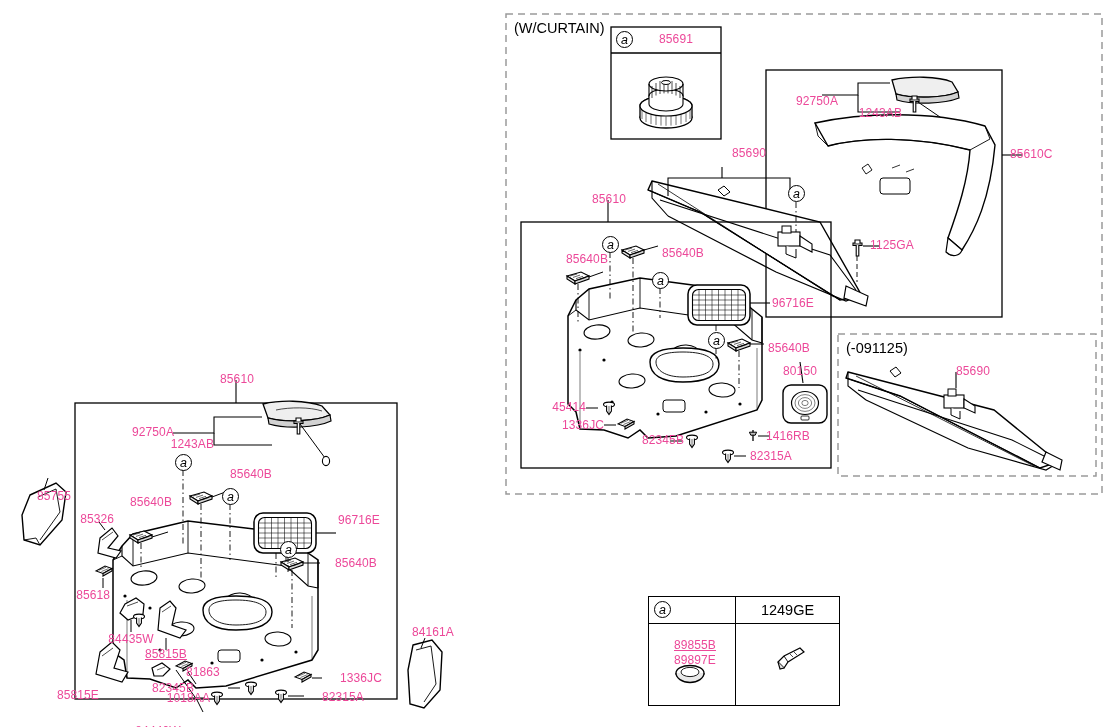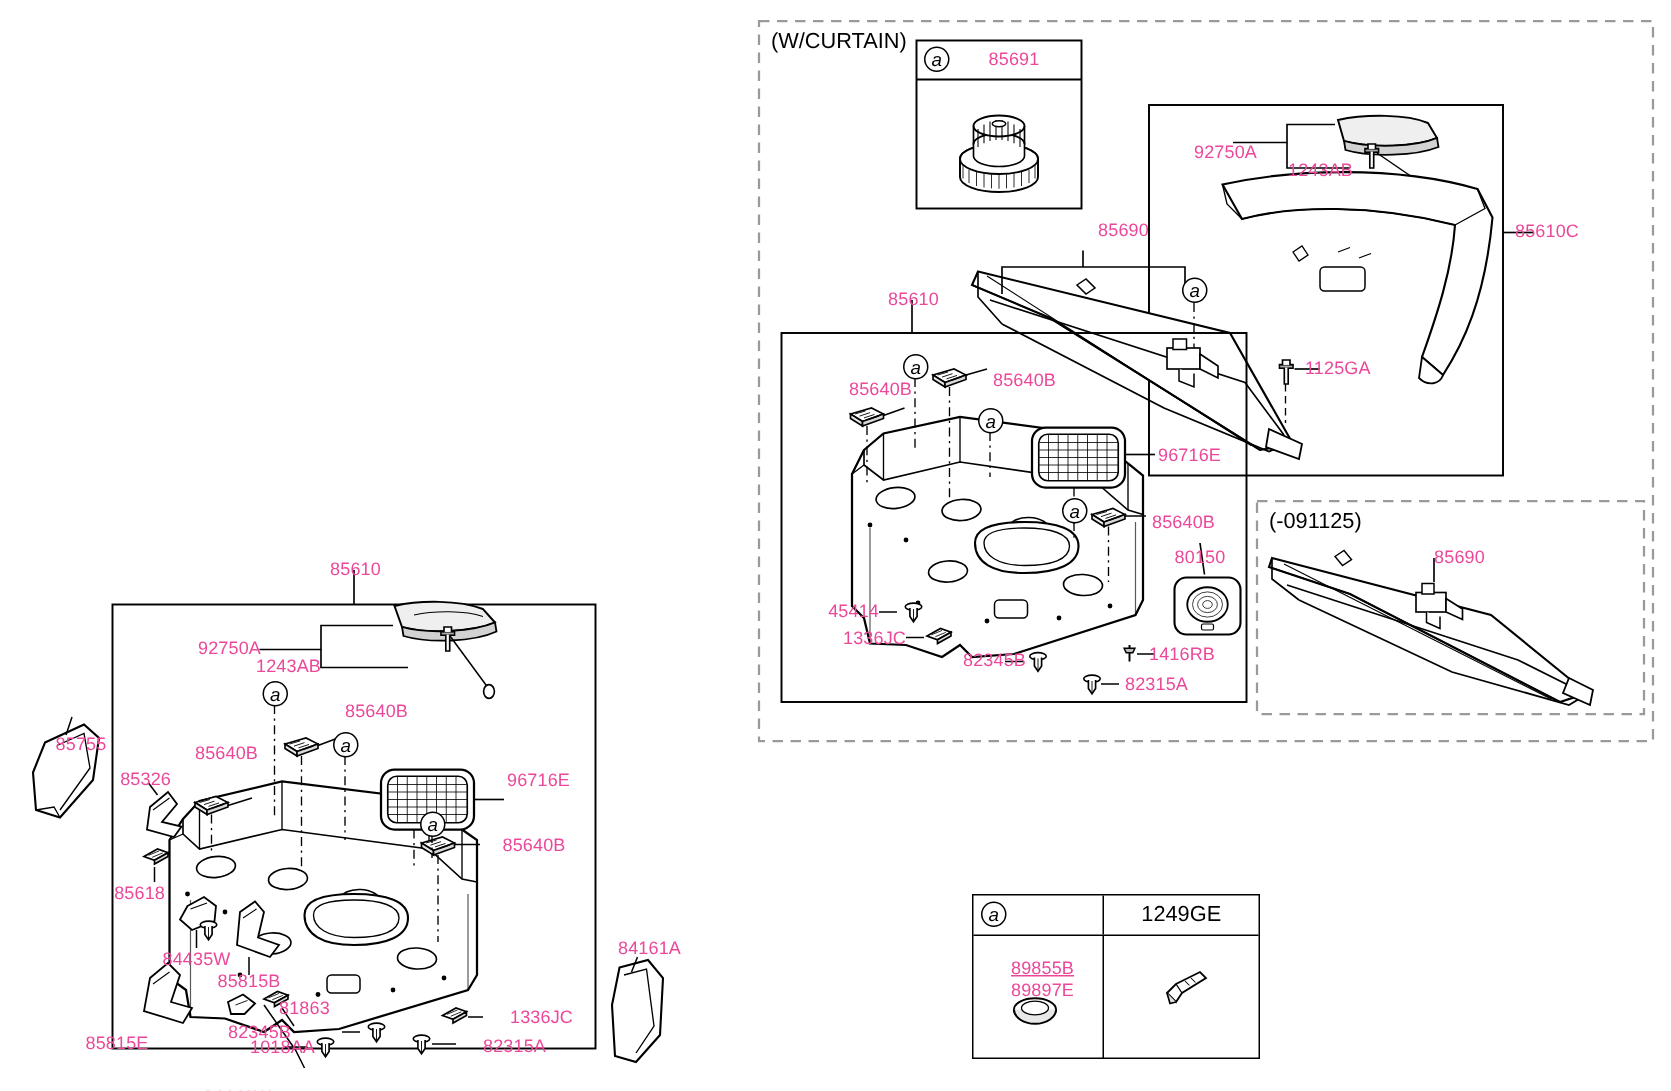--- a/index.html
+++ b/index.html
@@ -376,21 +376,21 @@
   <div class="lbl r" style="left:108px;top:425px;width:66px;">92750A</div>
   <div class="lbl r" style="left:150px;top:437px;width:64px;">1243AB</div>
   <div class="lbl" style="left:230px;top:467px;">85640B</div>
   <div class="lbl r" style="left:110px;top:495px;width:62px;">85640B</div>
   <div class="lbl" style="left:338px;top:513px;">96716E</div>
   <div class="lbl" style="left:335px;top:556px;">85640B</div>
   <div class="lbl c" style="left:26px;top:455px;width:56px;margin-top:34px;">85755</div>
   <div class="lbl r" style="left:58px;top:512px;width:56px;">85326</div>
   <div class="lbl r" style="left:54px;top:588px;width:56px;">85618</div>
   <div class="lbl c" style="left:97px;top:632px;width:68px;">84435W</div>
-  <div class="lbl c" style="left:134px;top:647px;width:64px;">85815B</div>
+  <div class="lbl c" style="left:134px;top:647px;width:64px;text-decoration:underline;">85815B</div>
   <div class="lbl c" style="left:46px;top:688px;width:64px;">85815E</div>
   <div class="lbl c" style="left:124px;top:724px;width:68px;">84440W</div>
   <div class="lbl" style="left:186px;top:665px;">81863</div>
   <div class="lbl r" style="left:132px;top:681px;width:62px;">82345B</div>
   <div class="lbl r" style="left:148px;top:691px;width:62px;">1018AA</div>
   <div class="lbl" style="left:322px;top:690px;">82315A</div>
   <div class="lbl" style="left:340px;top:671px;">1336JC</div>
   <div class="lbl c" style="left:400px;top:625px;width:66px;">84161A</div>
 
   <div class="lbl r" style="left:772px;top:94px;width:66px;">92750A</div>

